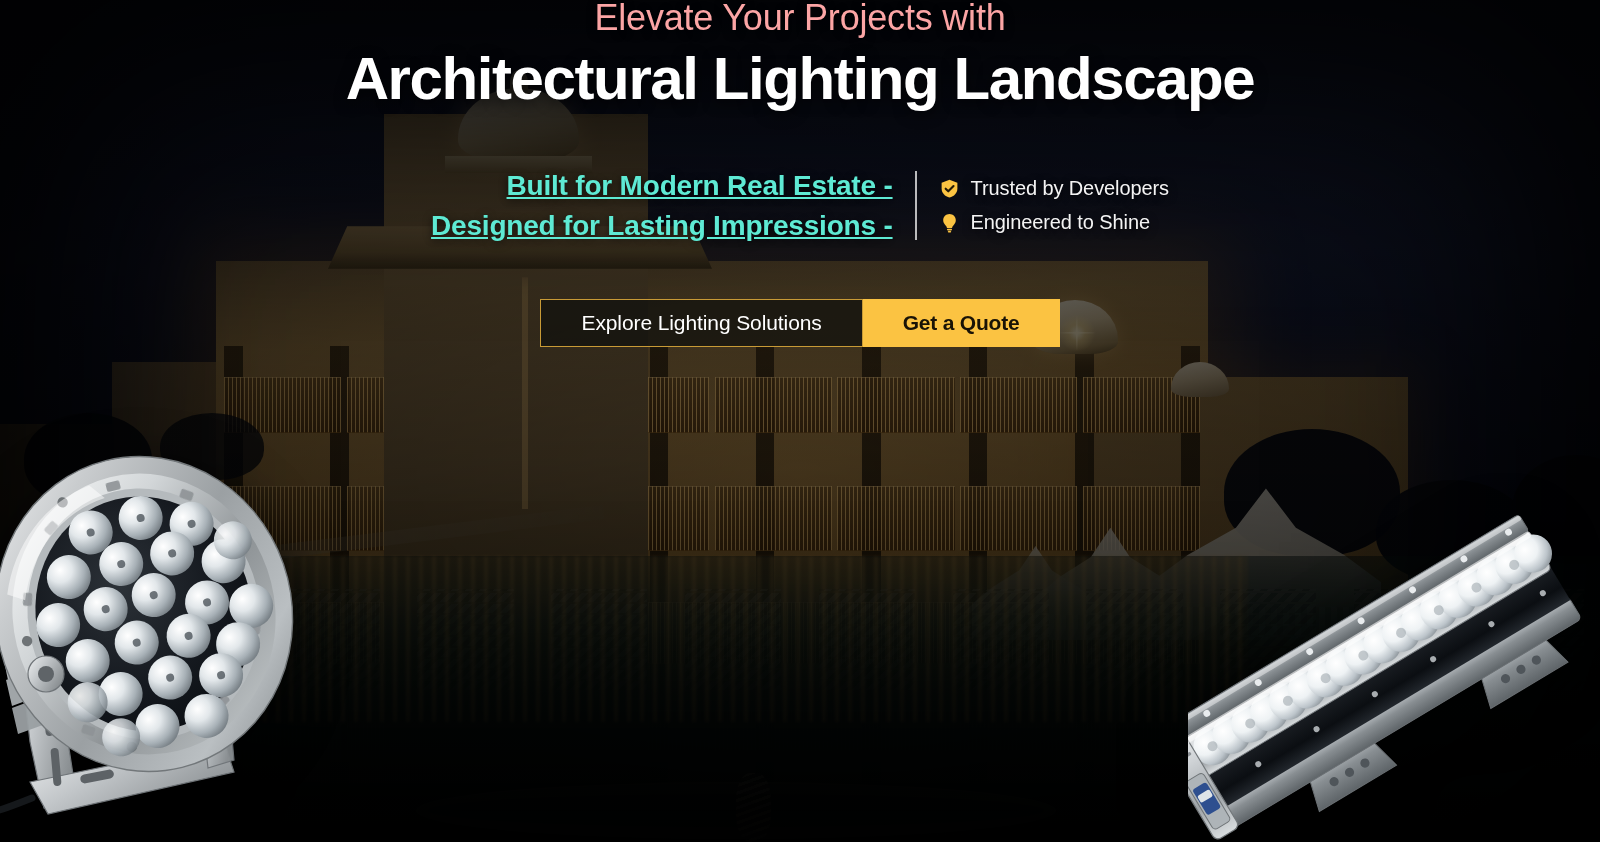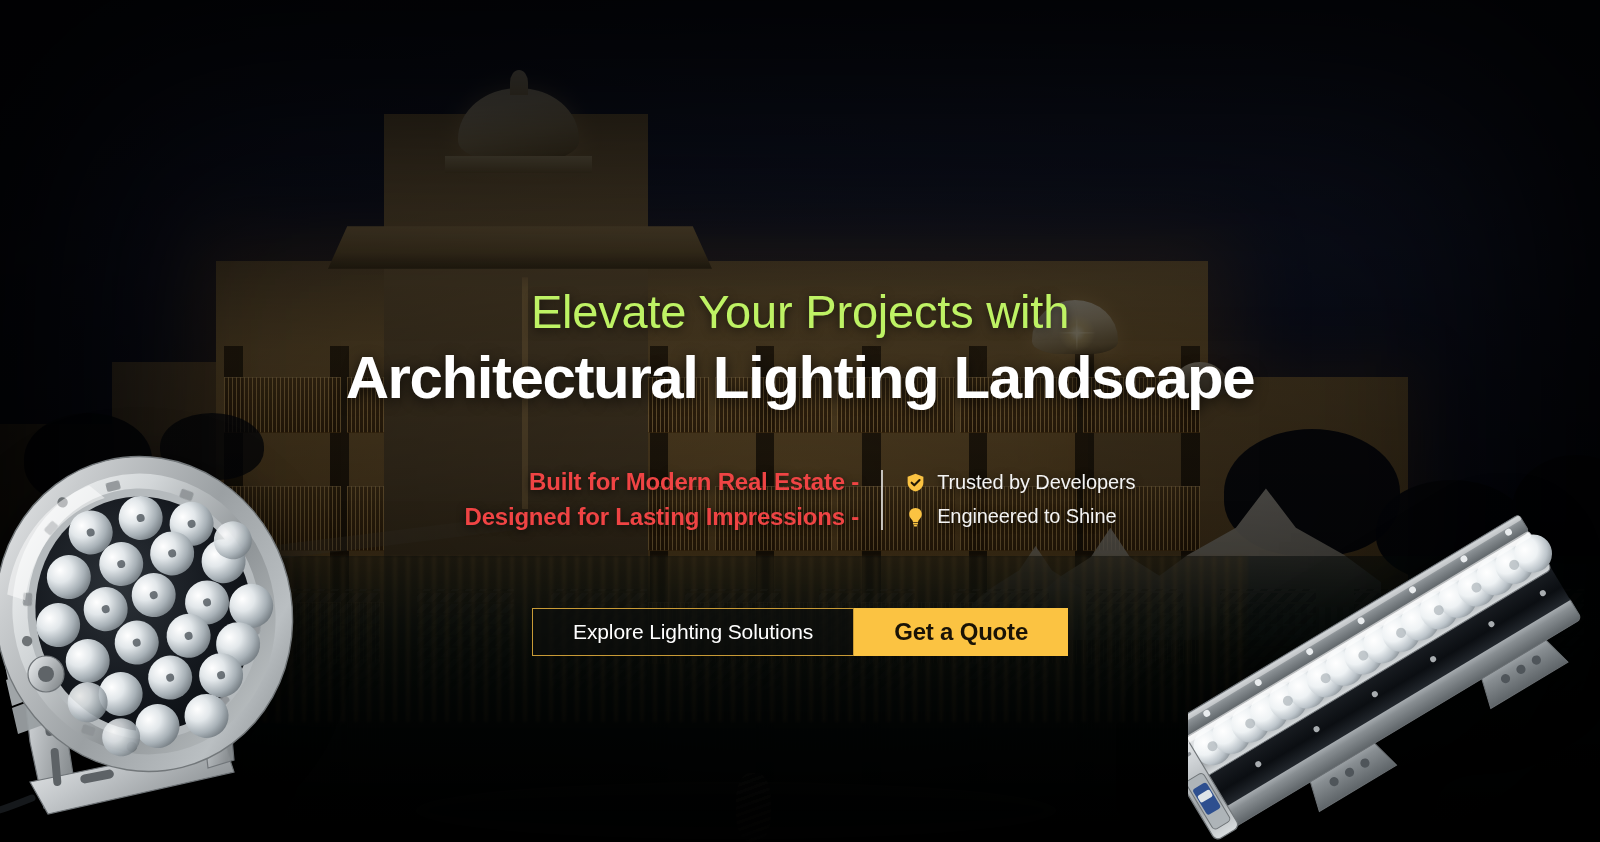--- a/index.html
+++ b/index.html
@@ -241,25 +241,24 @@
   }
 
   
   .content {
     position: absolute; inset: 0;
     display: flex; flex-direction: column; align-items: center;
     z-index: 6;
   }
 
   .eyebrow {
-    margin-top: 288px;
-    font-size: 47px;
+    font-size: 36px;
     line-height: 1.0;
     font-weight: 400;
-    color: #bef264;
+    color: #fca5a5;
     letter-spacing: -0.2px;
     text-shadow: 0 2px 10px rgba(0,0,0,.62);
     white-space: nowrap;
   }
 
   .headline {
     margin-top: 13px;
     font-size: 60px;
     line-height: 1.0;
     font-weight: 700;
@@ -298,27 +297,28 @@
     margin-top: 60px;
     display: flex; align-items: stretch;
   }
   .vp-left {
     text-align: right;
     padding-right: 22px;
     display: flex; flex-direction: column; justify-content: center; gap: 6px;
   }
   .vp-left span {
     display: block;
-    color: #ef4444;
-    font-size: 24px;
+    color: #5eead4;
+    font-size: 28px;
     font-weight: 700;
     letter-spacing: -0.2px;
     line-height: 1.2;
     text-shadow: 0 2px 8px rgba(0,0,0,.7);
     white-space: nowrap;
+    text-decoration: underline;
   }
   .vp-divider {
     width: 2px;
     background: rgba(236,236,236,.78);
     margin: 2px 0;
   }
   .vp-right {
     padding-left: 22px;
     display: flex; flex-direction: column; justify-content: center; gap: 11px; text-align: center;
   }
@@ -328,42 +328,42 @@
     font-size: 20px;
     font-weight: 400;
     letter-spacing: -0.1px;
     white-space: nowrap;
     text-shadow: 0 2px 8px rgba(0,0,0,.72);
   }
   .ico { width: 21px; height: 21px; flex: 0 0 21px; display: block; }
 
   
   .ctas {
-    margin-top: 76px;
+    margin-top: 57px;
     display: flex; align-items: stretch;
   }
   .cta-ghost {
     background: rgba(12,14,12,.66);
     border: 1.6px solid #c89a36;
     color: #ffffff;
     font-family: "Liberation Sans", sans-serif;
     font-size: 21px;
     font-weight: 400;
     letter-spacing: -0.1px;
     padding: 0 40px;
     height: 48px;
     cursor: pointer;
     white-space: nowrap;
   }
   .cta-solid {
     background: #fbc342;
     border: none;
     color: #191306;
     font-family: "Liberation Sans", sans-serif;
-    font-size: 24px;
+    font-size: 21px;
     font-weight: 700;
     letter-spacing: -0.2px;
     padding: 0 40px;
     height: 48px;
     cursor: pointer;
     white-space: nowrap;
   }
 
   
   .flood {

